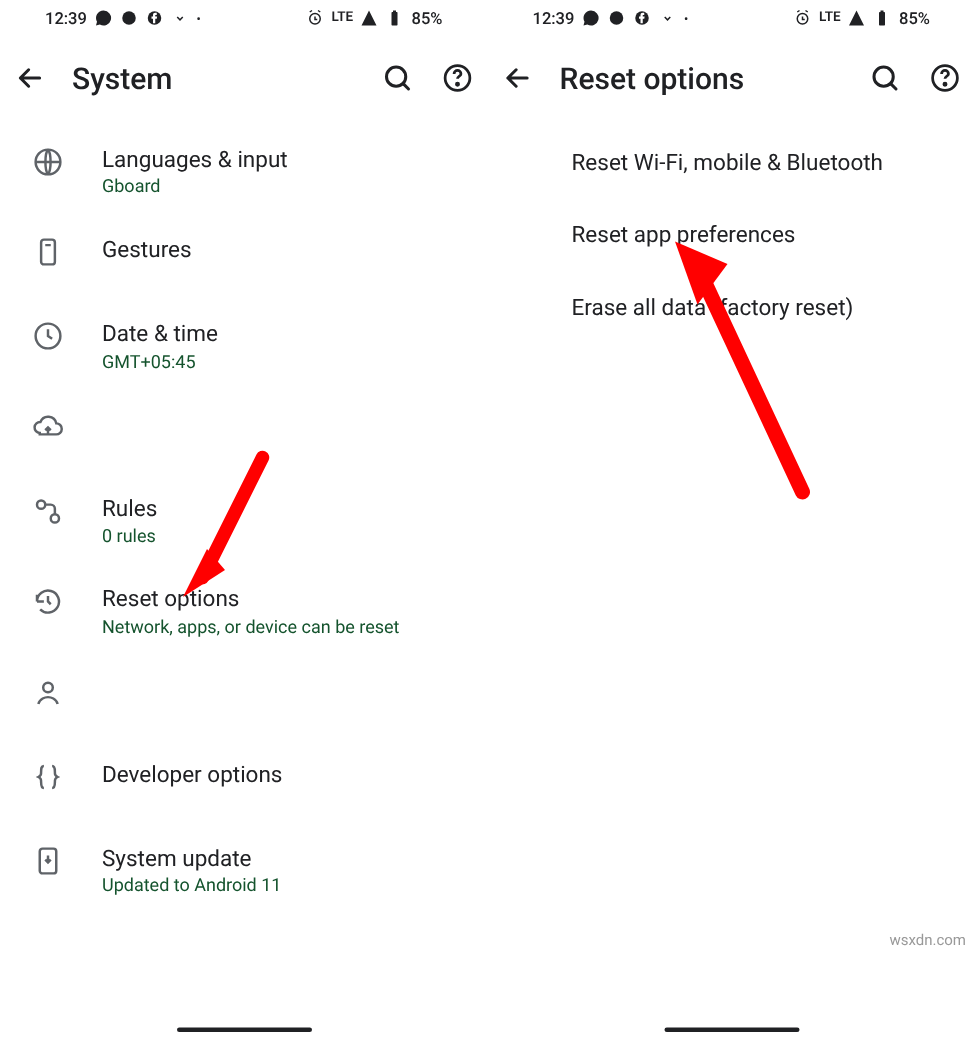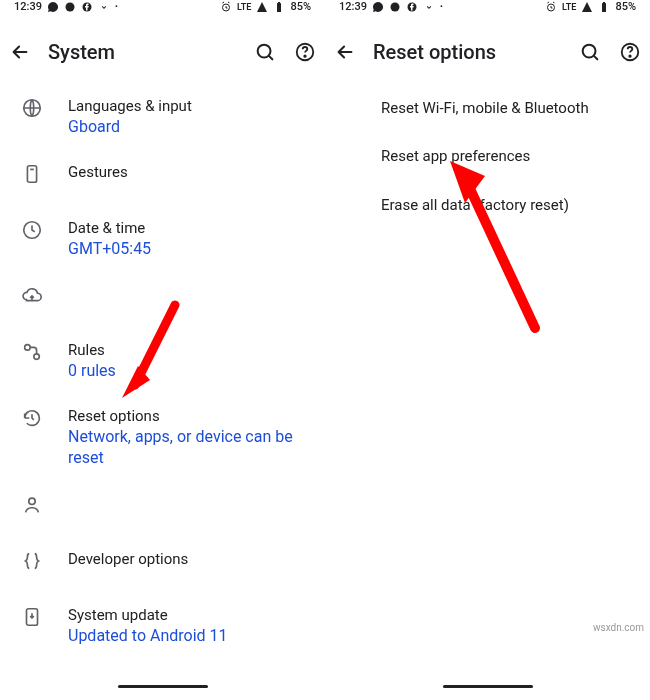--- a/index.html
+++ b/index.html
@@ -18,23 +18,23 @@
       height: 700px;
       background: #fff;
       position: relative;
       display: flex;
       flex-direction: column;
     }
     
     .status-bar {
       height: 24px;
       display: flex;
-      align-items: flex-start;
+      align-items: center;
       justify-content: space-between;
-      padding: 0 14px;
+      padding: 0 30px;
       font-size: 11px;
       font-weight: 500;
       color: #202124;
     }
     .status-left, .status-right {
       display: flex;
       align-items: center;
       gap: 5px;
     }
     .status-icon { width: 12px; height: 12px; display:inline-flex; align-items:center; justify-content:center; }
@@ -70,21 +70,21 @@
     }
     .list-item.simple { padding: 14px 16px 14px 56px; min-height: 48px; gap:0; }
     .item-icon {
       width: 24px; height: 24px;
       flex: 0 0 auto;
       display:flex; align-items:center; justify-content:center;
       color: #5f6368;
     }
     .item-text { flex:1; display:flex; flex-direction:column; }
     .item-title { font-size: 15px; color:#202124; line-height:1.35; }
-    .item-sub { font-size: 16px; color:#1d4ed8; line-height:1.35; }
+    .item-sub { font-size: 12px; color:#14532d; line-height:1.35; }
     
     .nav-bar {
       height: 28px;
       display:flex; align-items:center; justify-content:center;
     }
     .nav-line { width: 90px; height: 3px; border-radius:2px; background:#202124; }
     
     .arrow {
       position: absolute;
       pointer-events: none;

